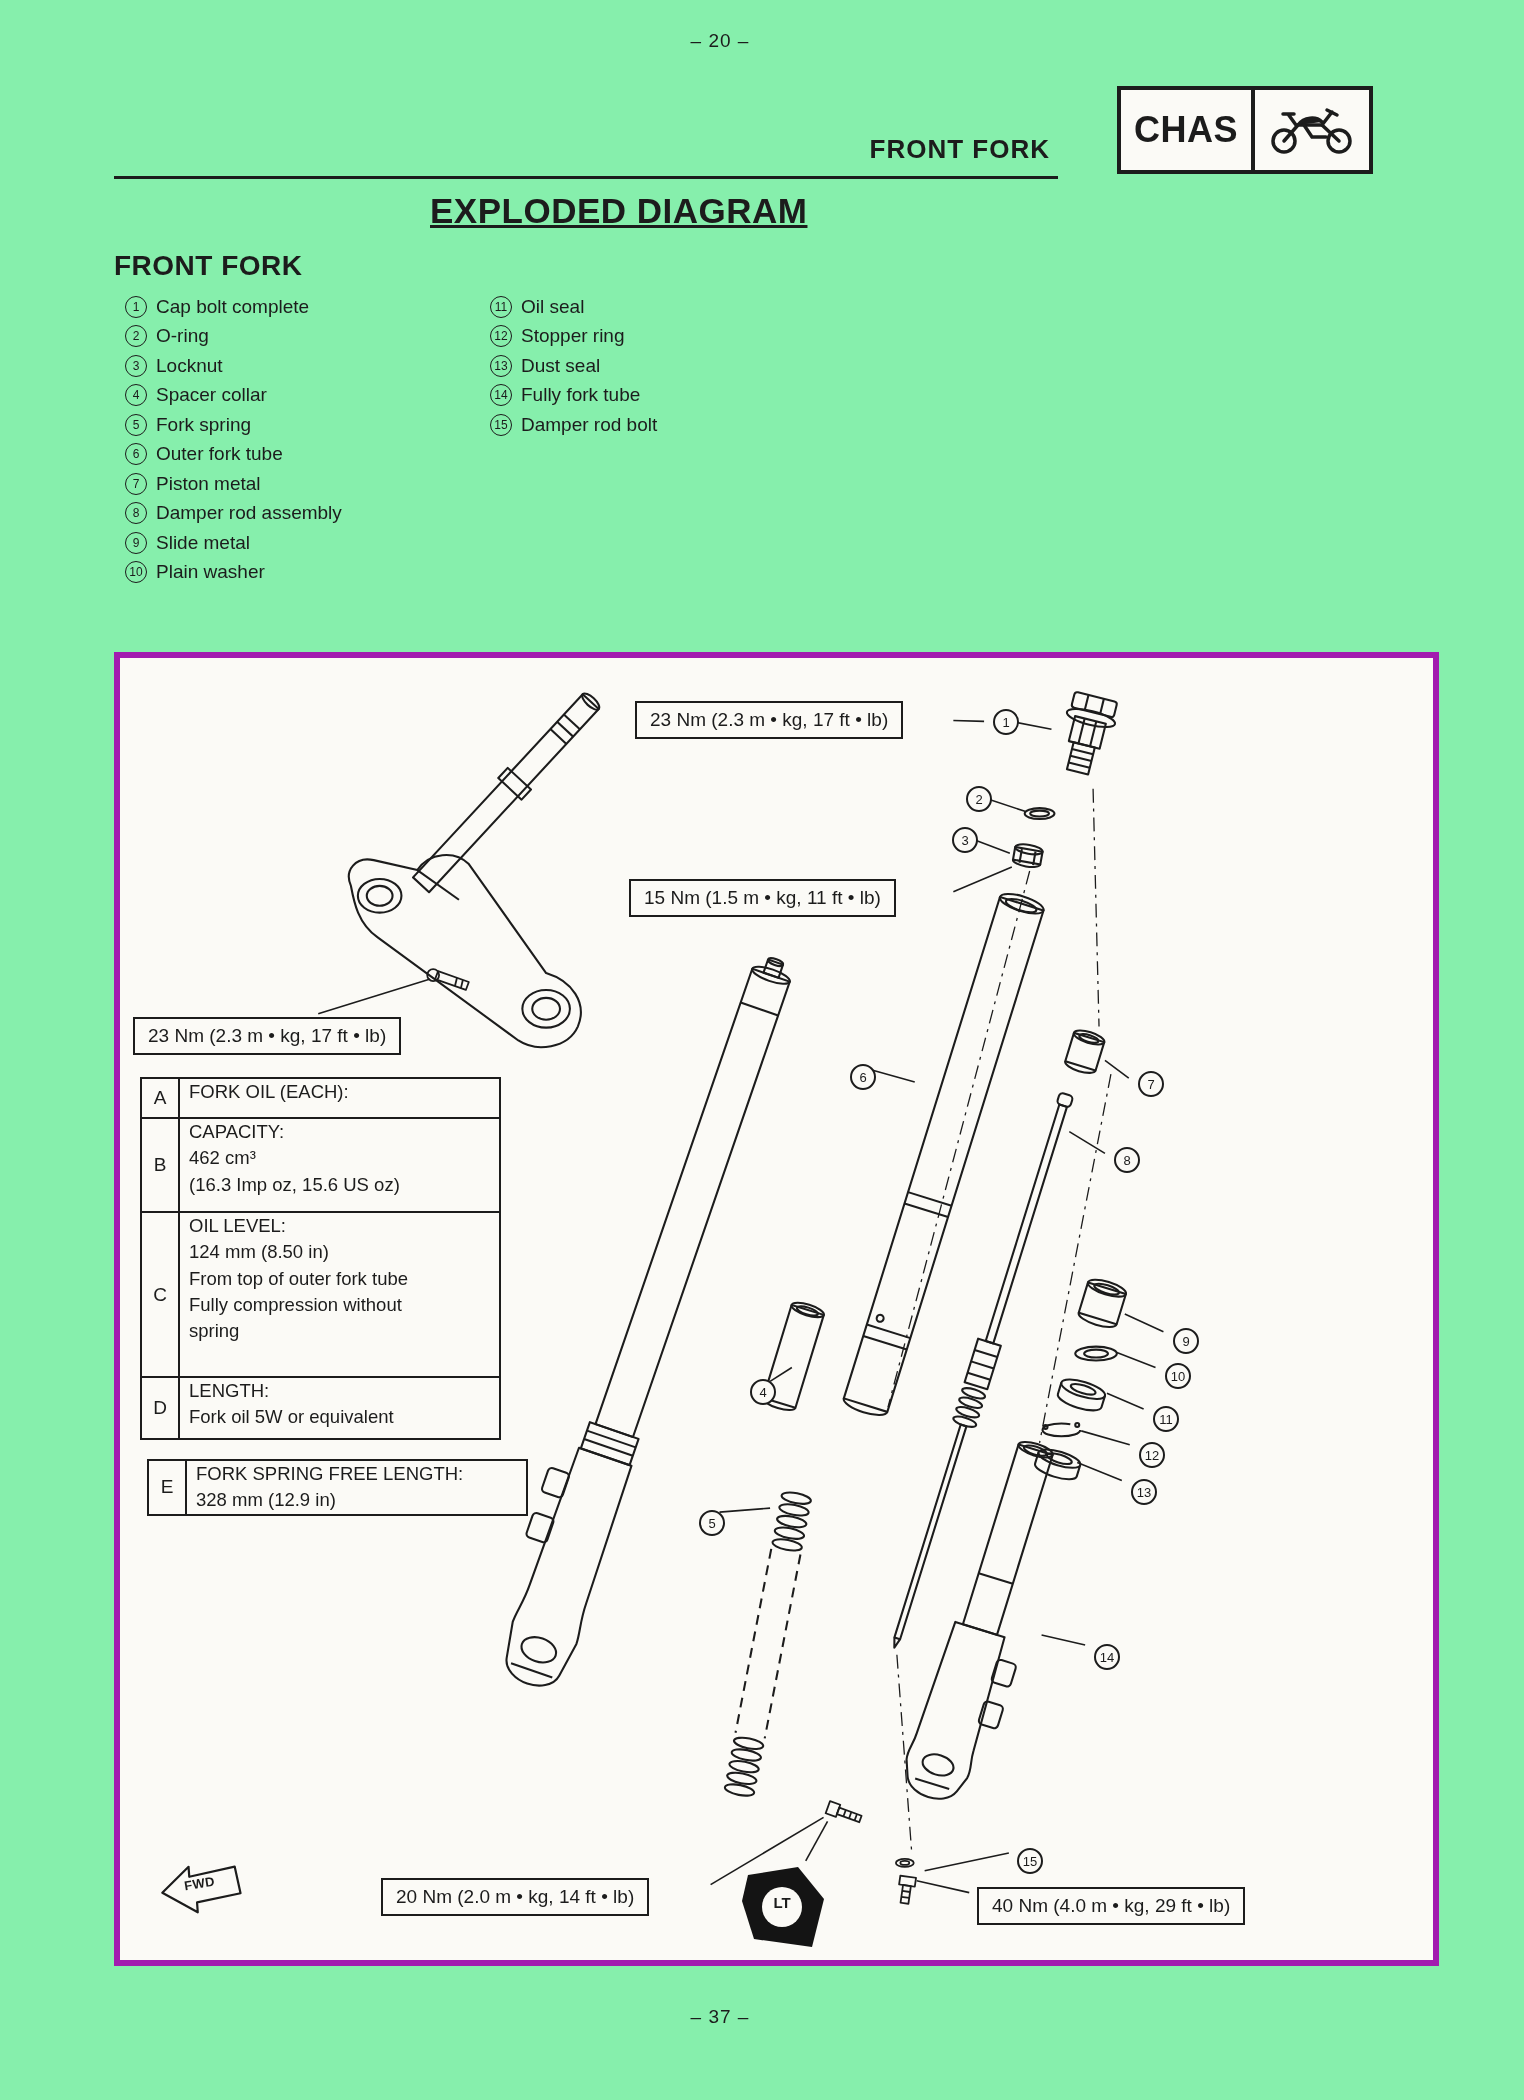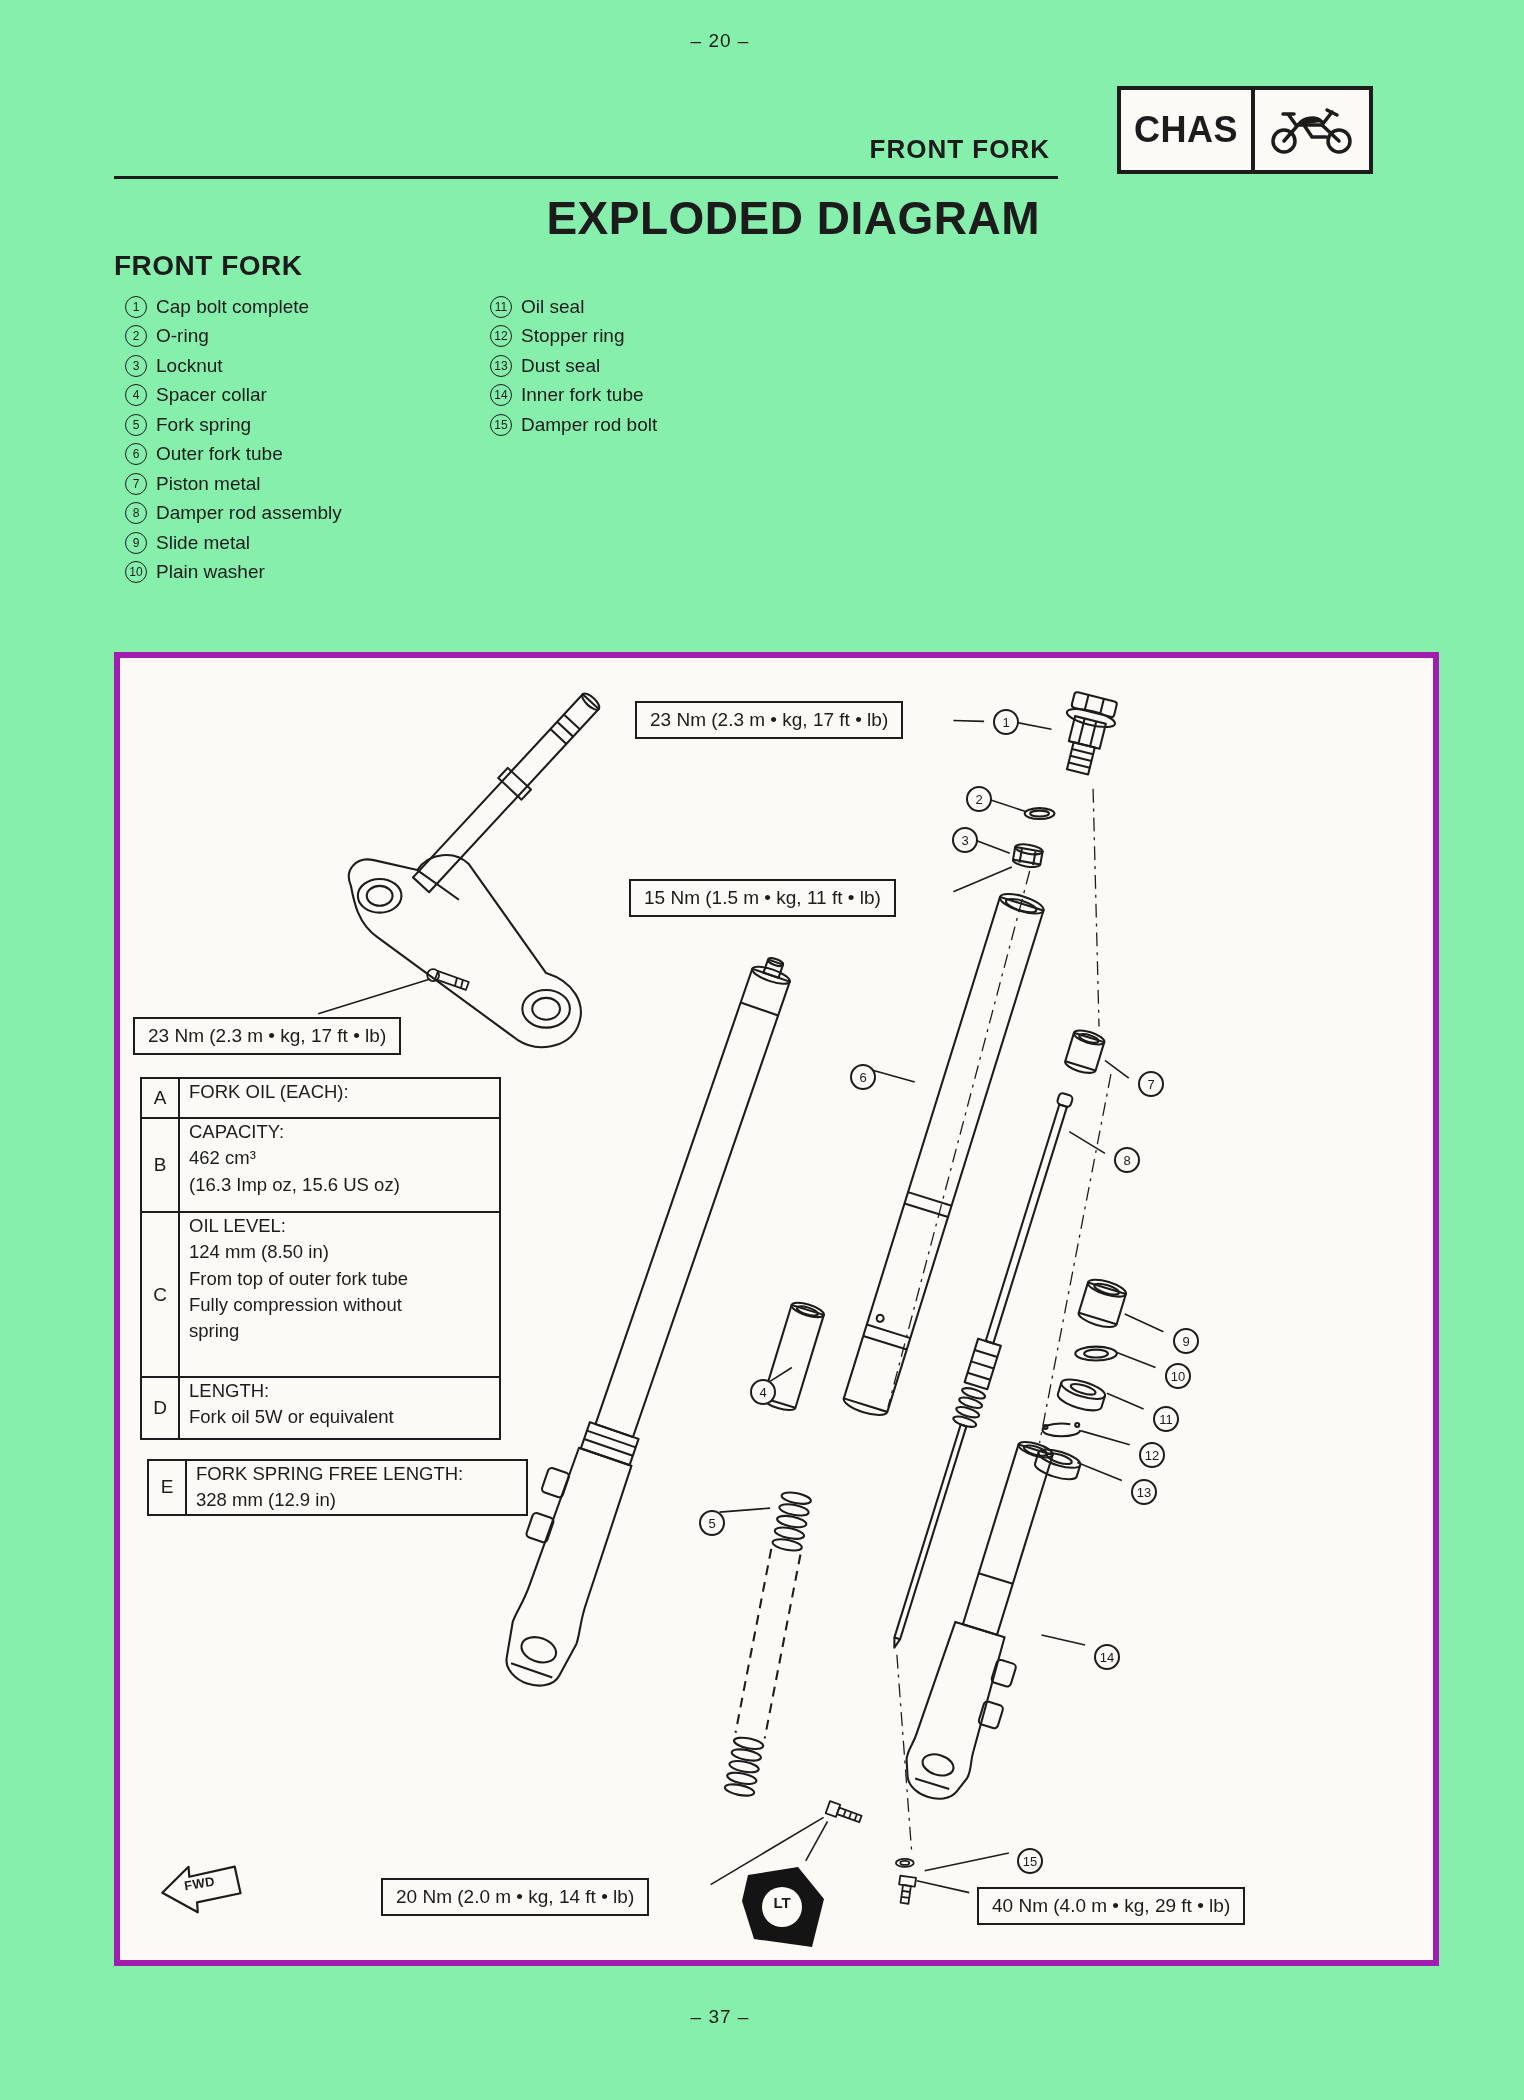--- a/index.html
+++ b/index.html
@@ -17,22 +17,22 @@
 
   .hdr-title { position:absolute; left:760px; top:134px; width:290px; text-align:right;
                font-size:26px; font-weight:bold; letter-spacing:1px; }
   .chas-box { position:absolute; left:1117px; top:86px; width:256px; height:88px;
               border:4px solid #1c1c1c; display:flex; background:#fbfaf6; }
   .chas-text { width:134px; display:flex; align-items:center; justify-content:center;
                font-size:36px; font-weight:bold; border-right:4px solid #1c1c1c; letter-spacing:0.5px; }
   .chas-icon { flex:1; display:flex; align-items:center; justify-content:center; }
   .hdr-rule { position:absolute; left:114px; top:176px; width:944px; height:3px; background:#1c1c1c; }
 
-  .main-title { position:absolute; left:430px; top:191px; width:610px; text-align:right;
-                font-size:46px; font-weight:bold; letter-spacing:0.5px; }
+  .main-title { position:absolute; left:430px; top:191px; width:610px; text-align:left;
+                font-size:35px; font-weight:bold; letter-spacing:0.5px;text-decoration:underline; }
   .parts-title { position:absolute; left:114px; top:250px; font-size:28px; font-weight:bold; letter-spacing:0.5px; }
 
   .parts-col { position:absolute; list-style:none; }
   .parts-col.c1 { left:125px; top:292px; }
   .parts-col.c2 { left:490px; top:292px; }
   .part-item { display:flex; align-items:center; gap:9px; height:29.5px; font-size:19px; }
   .cnum { flex:0 0 auto; width:22px; height:22px; border:1.8px solid #1c1c1c; border-radius:50%;
           display:inline-flex; align-items:center; justify-content:center; font-size:12px; }
 
   .diagram-box { position:absolute; left:114px; top:652px; width:1325px; height:1314px;
@@ -150,21 +150,21 @@
     <li class="part-item">
         <span class="cnum">12</span>
         <span>Stopper ring</span>
       </li>
     <li class="part-item">
         <span class="cnum">13</span>
         <span>Dust seal</span>
       </li>
     <li class="part-item">
         <span class="cnum">14</span>
-        <span>Inner fork tube</span>
+        <span>Fully fork tube</span>
       </li>
     <li class="part-item">
         <span class="cnum">15</span>
         <span>Damper rod bolt</span>
       </li>
   </ul>
 
   <div class="diagram-box">
 
     <svg class="art" viewBox="0 0 1325 1314">

